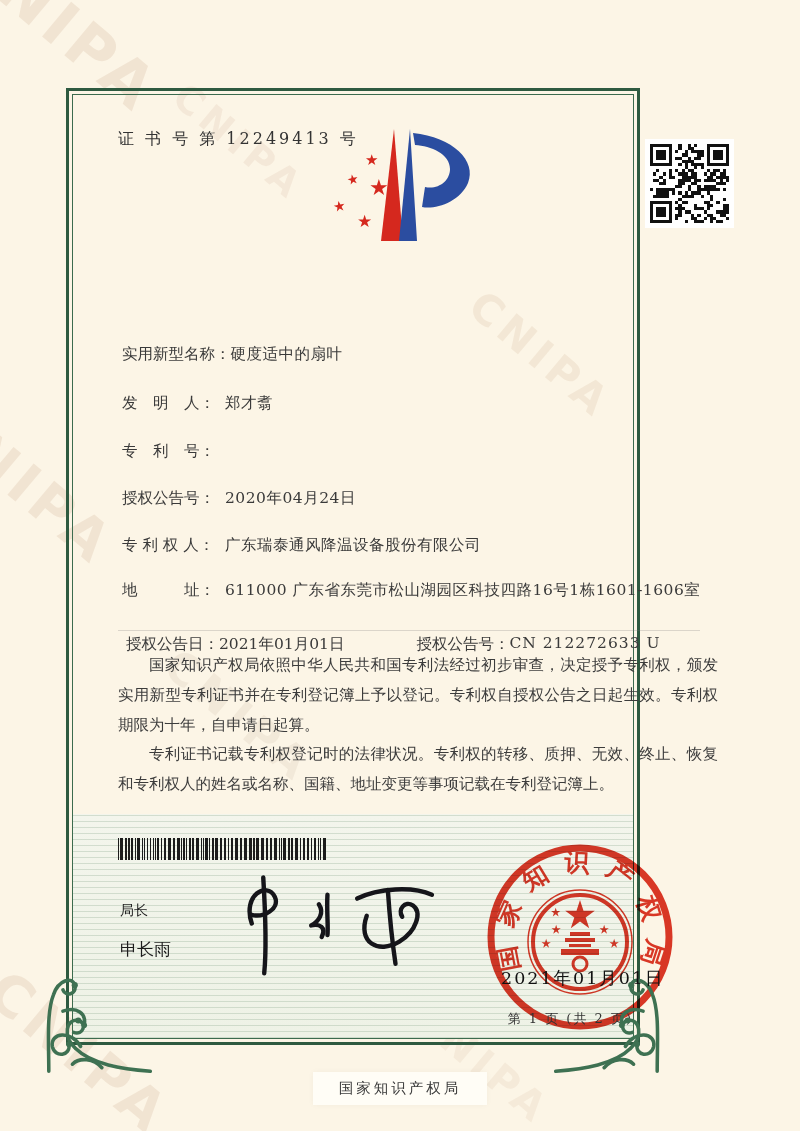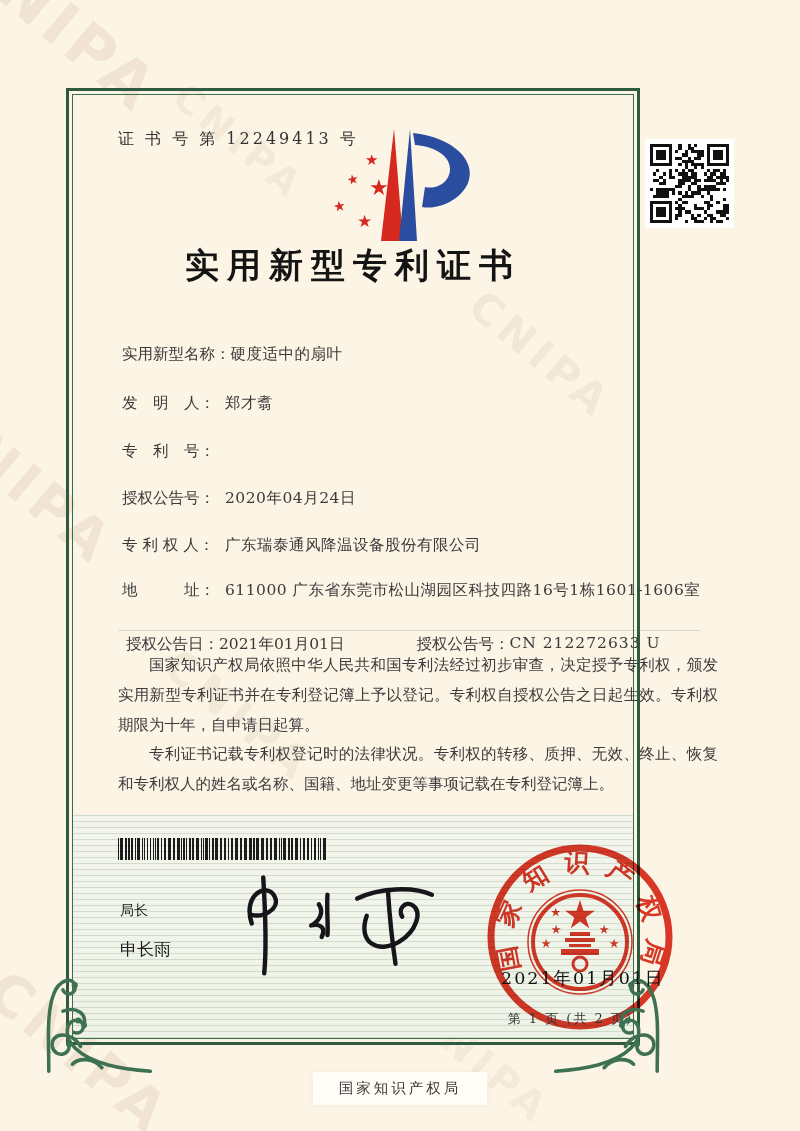--- a/index.html
+++ b/index.html
@@ -327,21 +327,20 @@
         <rect x="2" y="2" width="3" height="3" fill="#111"></rect>
         <rect x="18" y="0" width="7" height="7" fill="#111"></rect>
         <rect x="19" y="1" width="5" height="5" fill="#fff"></rect>
         <rect x="20" y="2" width="3" height="3" fill="#111"></rect>
         <rect x="0" y="18" width="7" height="7" fill="#111"></rect>
         <rect x="1" y="19" width="5" height="5" fill="#fff"></rect>
         <rect x="2" y="20" width="3" height="3" fill="#111"></rect>
       </svg>
   </div>
 
-  <div class="title">实用新型专利证书</div>
 
   <div class="fields">
     <div class="frow" style="top:8px">
       <span class="flabel">实用新型名称：</span>
       <span class="fvalue">硬度适中的扇叶</span>
     </div>
     <div class="frow" style="top:57px">
       <span class="flabel">发　明　人：</span>
       <span class="fvalue">郑才翥</span>
     </div>

